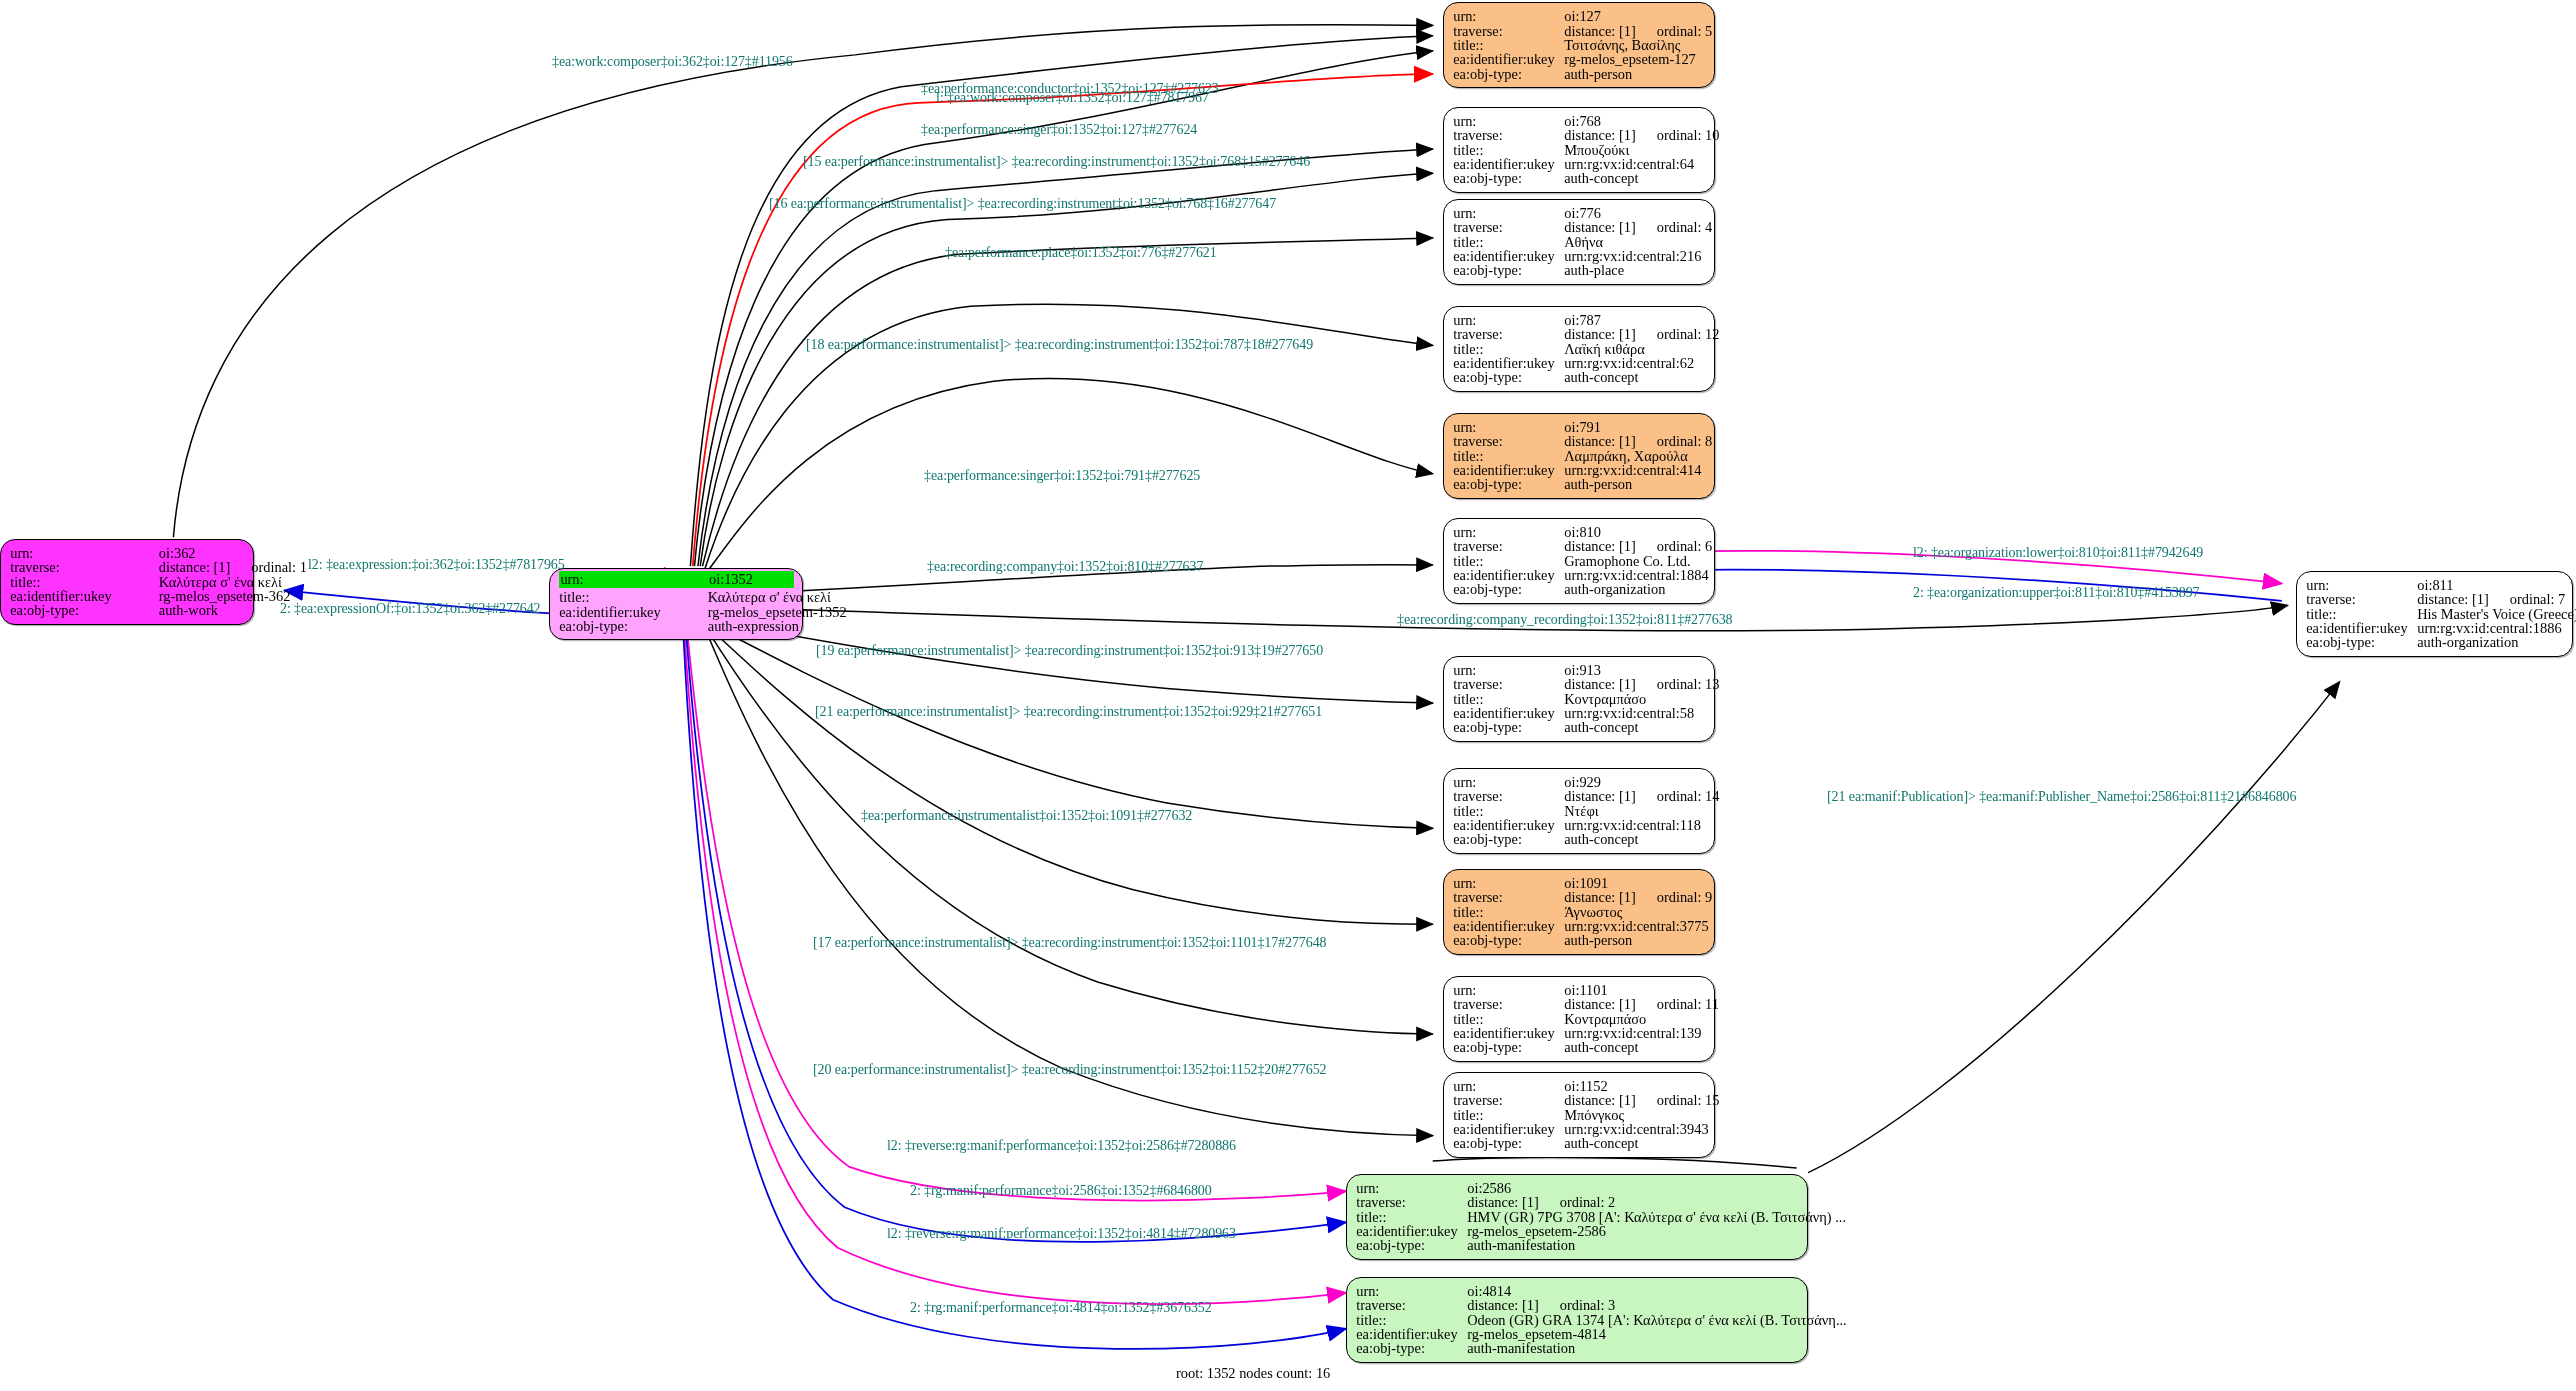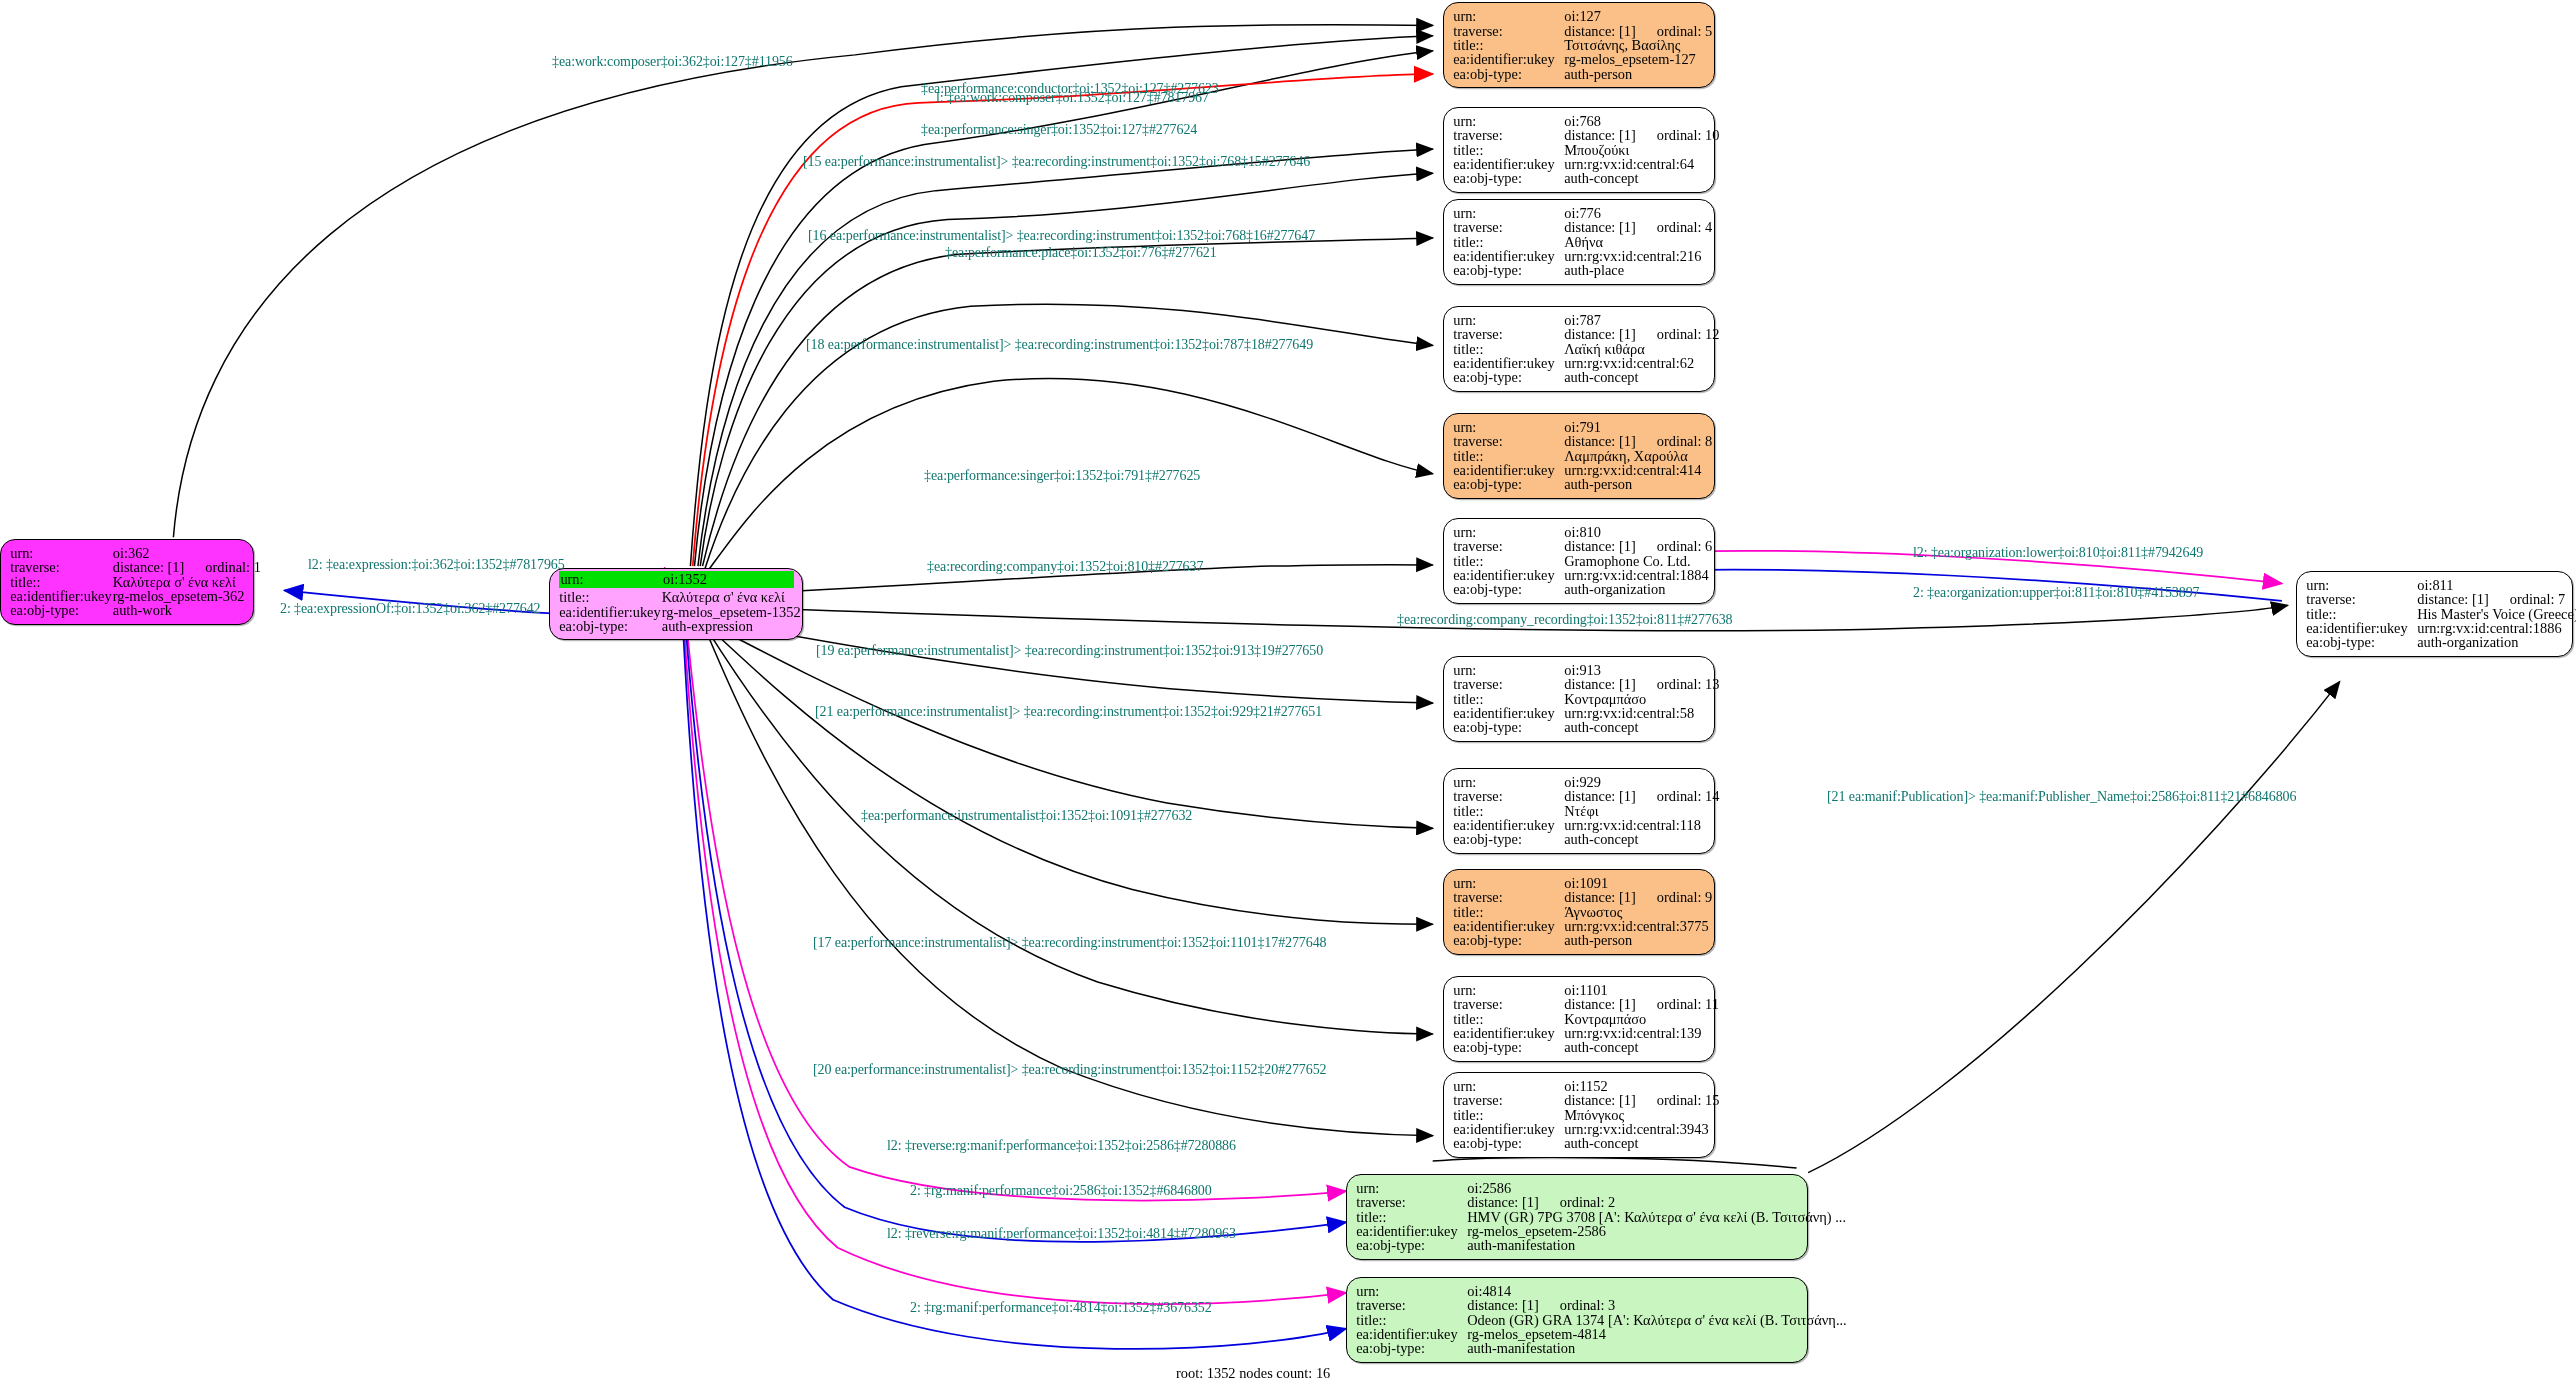--- a/index.html
+++ b/index.html
@@ -25,21 +25,21 @@
   .node.manif{background:#c8f5c0;}
 
   .row{display:flex;align-items:baseline;line-height:1.0;white-space:nowrap;}
   .k{flex:0 0 auto;font-size:14.4px;color:#000;}
   .v{flex:1 1 auto;font-size:14.4px;color:#000;}
 
   
   .w-std .k{width:103px;}
   .w-std .v{padding-left:8px;}
   .w-wide .k{width:98px;}
-  .w-wide .v{padding-left:4.6px;}
+  .w-wide .v{padding-left:4.6px;margin-left:46px;}
 
   .row .v .ord{padding-left:21px;}
   .row.hl{background:#00e000;margin:0 0 2.3px 0;padding:1.2px 0;}
   .row.hl .k{padding-left:1.2px;}
 
   .elabel{
     position:absolute;
     font-size:14px;
     color:#0f766e;
     white-space:nowrap;
@@ -486,21 +486,21 @@
       <span class="k">ea:obj-type:</span>
       <span class="v">auth-organization</span>
     </div>
   </div>
 
   <div class="elabel" style="left:552px;top:54px;">‡ea:work:composer‡oi:362‡oi:127‡#11956</div>
   <div class="elabel" style="left:921px;top:57px;margin-top:24px;">‡ea:performance:conductor‡oi:1352‡oi:127‡#277623</div>
   <div class="elabel" style="left:936px;top:90px;">l: ‡ea:work:composer‡oi:1352‡oi:127‡#7817967</div>
   <div class="elabel" style="left:921px;top:122px;">‡ea:performance:singer‡oi:1352‡oi:127‡#277624</div>
   <div class="elabel" style="left:803px;top:154px;">[15 ea:performance:instrumentalist]&gt; ‡ea:recording:instrument‡oi:1352‡oi:768‡15#277646</div>
-  <div class="elabel" style="left:808px;top:196px;margin-top:32px;">[16 ea:performance:instrumentalist]&gt; ‡ea:recording:instrument‡oi:1352‡oi:768‡16#277647</div>
+  <div class="elabel" style="left:769px;top:196px;">[16 ea:performance:instrumentalist]&gt; ‡ea:recording:instrument‡oi:1352‡oi:768‡16#277647</div>
   <div class="elabel" style="left:945px;top:245px;">‡ea:performance:place‡oi:1352‡oi:776‡#277621</div>
   <div class="elabel" style="left:806px;top:337px;">[18 ea:performance:instrumentalist]&gt; ‡ea:recording:instrument‡oi:1352‡oi:787‡18#277649</div>
   <div class="elabel" style="left:924px;top:468px;">‡ea:performance:singer‡oi:1352‡oi:791‡#277625</div>
   <div class="elabel" style="left:927px;top:559px;">‡ea:recording:company‡oi:1352‡oi:810‡#277637</div>
   <div class="elabel" style="left:1397px;top:612px;">‡ea:recording:company_recording‡oi:1352‡oi:811‡#277638</div>
   <div class="elabel" style="left:816px;top:643px;">[19 ea:performance:instrumentalist]&gt; ‡ea:recording:instrument‡oi:1352‡oi:913‡19#277650</div>
   <div class="elabel" style="left:815px;top:704px;">[21 ea:performance:instrumentalist]&gt; ‡ea:recording:instrument‡oi:1352‡oi:929‡21#277651</div>
   <div class="elabel" style="left:861px;top:808px;">‡ea:performance:instrumentalist‡oi:1352‡oi:1091‡#277632</div>
   <div class="elabel" style="left:813px;top:935px;">[17 ea:performance:instrumentalist]&gt; ‡ea:recording:instrument‡oi:1352‡oi:1101‡17#277648</div>
   <div class="elabel" style="left:813px;top:1062px;">[20 ea:performance:instrumentalist]&gt; ‡ea:recording:instrument‡oi:1352‡oi:1152‡20#277652</div>

